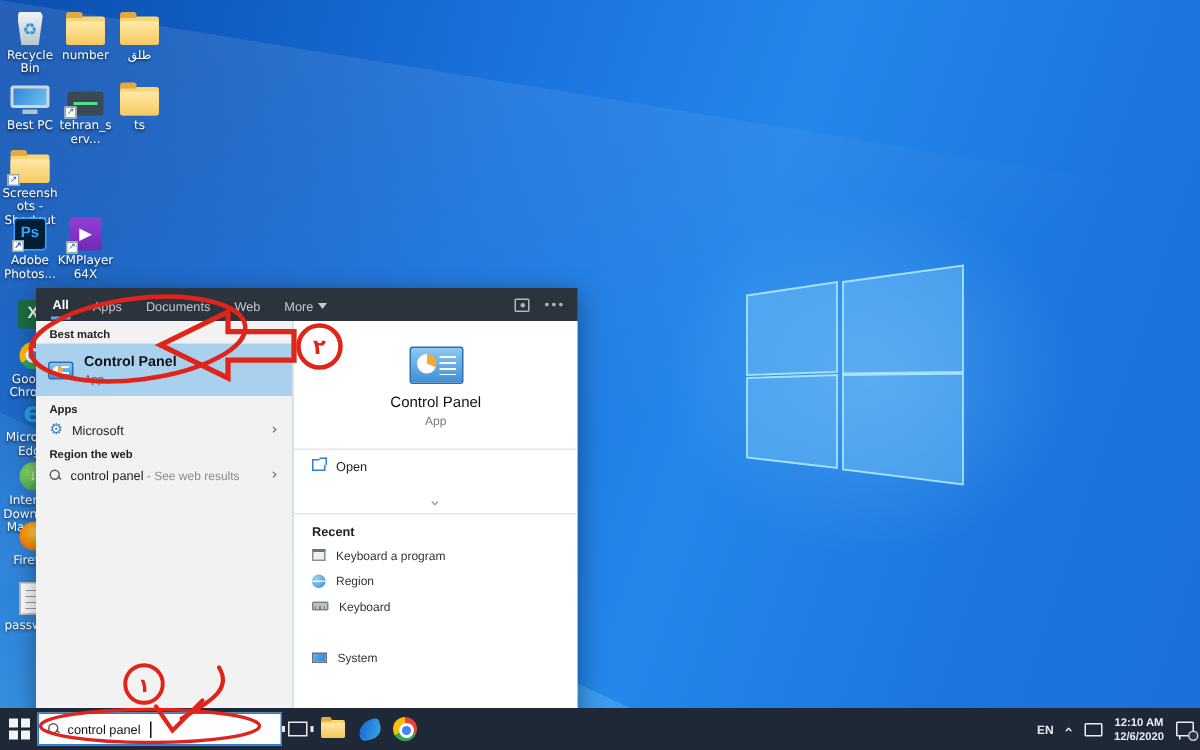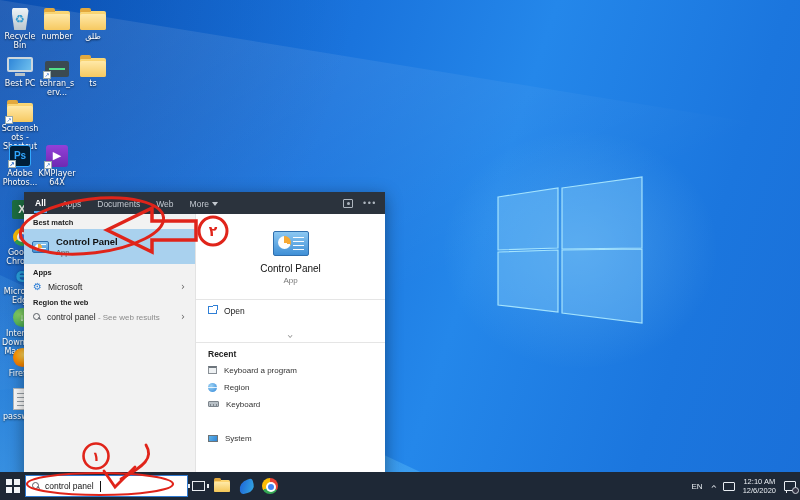--- a/index.html
+++ b/index.html
@@ -141,21 +141,21 @@
   .tbicon { position:absolute; top:0; height:28px; width:24px; display:flex; align-items:center; justify-content:center; cursor:pointer; }
   .tv { width:13px; height:10px; border:1.2px solid #e8ecf0; position:relative; }
   .tv:before,.tv:after { content:''; position:absolute; top:2px; width:2px; height:4px; background:#e8ecf0; }
   .tv:before { left:-5px; } .tv:after { right:-5px; }
   .fe { position:relative; width:16px; height:12px; background:linear-gradient(#ffd977,#eab23f); border-radius:1.5px; }
   .fe:before { content:''; position:absolute; top:-2.5px; left:0; width:7px; height:3px; background:#e2a93e; border-radius:1.5px 1.5px 0 0; }
   .fe:after { content:''; position:absolute; left:0; right:0; top:2px; bottom:0; background:linear-gradient(#ffe9a8,#f3c657); border-radius:1.5px; }
   .edge-sw { width:15px; height:13px; background:linear-gradient(120deg,#1b5cd6,#35aee4); border-radius:70% 20% 55% 25%;
     transform:rotate(-15deg); }
   .chr { width:16px; height:16px; }
-  .tray { position:absolute; right:4px; top:0; height:28px; display:flex; align-items:center; gap:8px; color:#e9edf2; }
+  .tray { position:absolute; right:4px; top:0; height:28px; display:flex; align-items:center; gap:8px; color:#e9edf2;font-weight:bold; }
   .tray .lang { font-size:8px; }
   .chev-up { display:inline-block; transform:rotate(-90deg); font-size:10px; color:#e9edf2; font-family:"DejaVu Sans",sans-serif; }
   .tablet { width:12px; height:9px; border:1.1px solid #e9edf2; border-radius:1px; }
   .clock { text-align:center; font-size:7.5px; line-height:9px; }
   .ac { position:relative; width:12px; height:10px; border:1.1px solid #e9edf2; border-radius:1px; }
   .ac:before { content:''; position:absolute; left:1px; bottom:-3px; width:4px; height:3px; border-left:1.1px solid #e9edf2; }
   .ac .badge { position:absolute; right:-4px; bottom:-4px; width:7px; height:7px; border-radius:50%; background:#334; border:1px solid #cfd4da; }
 
   
   .anno { position:absolute; inset:0; z-index:50; pointer-events:none; }

